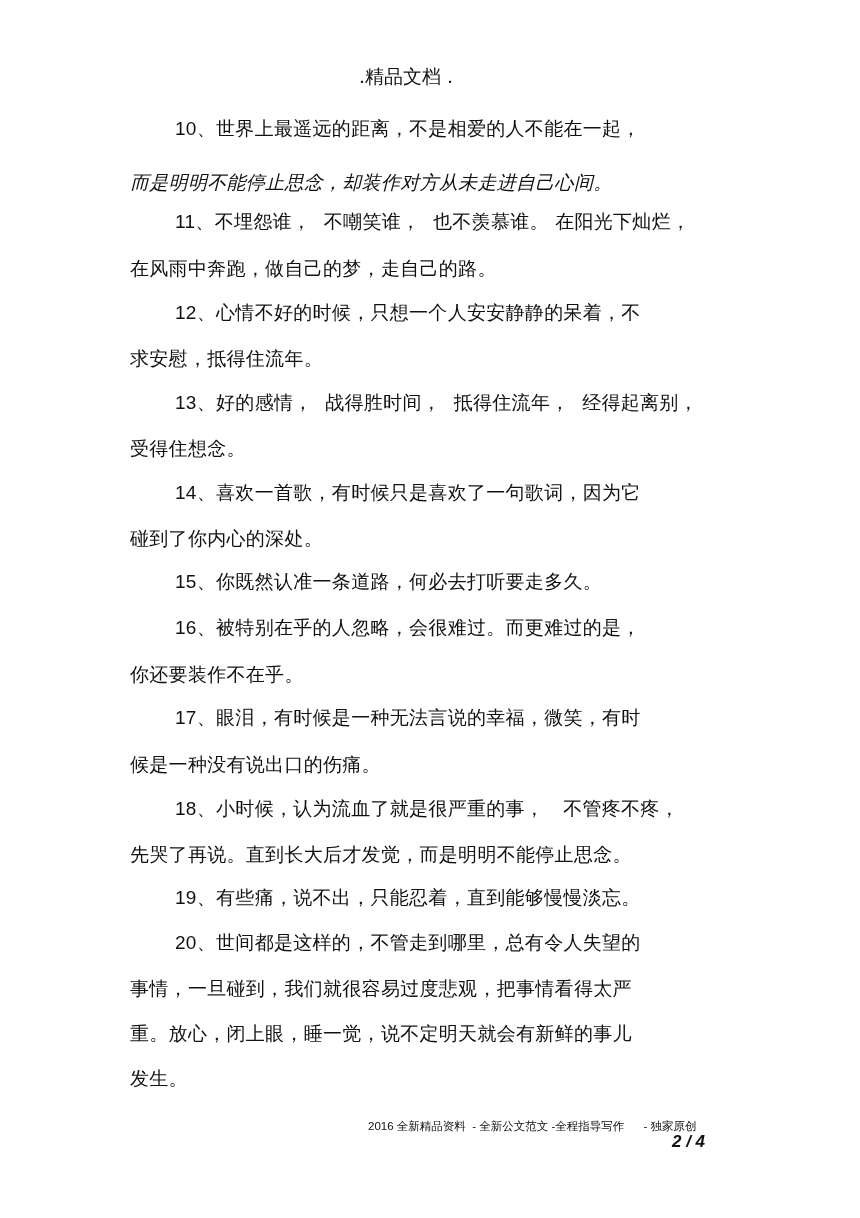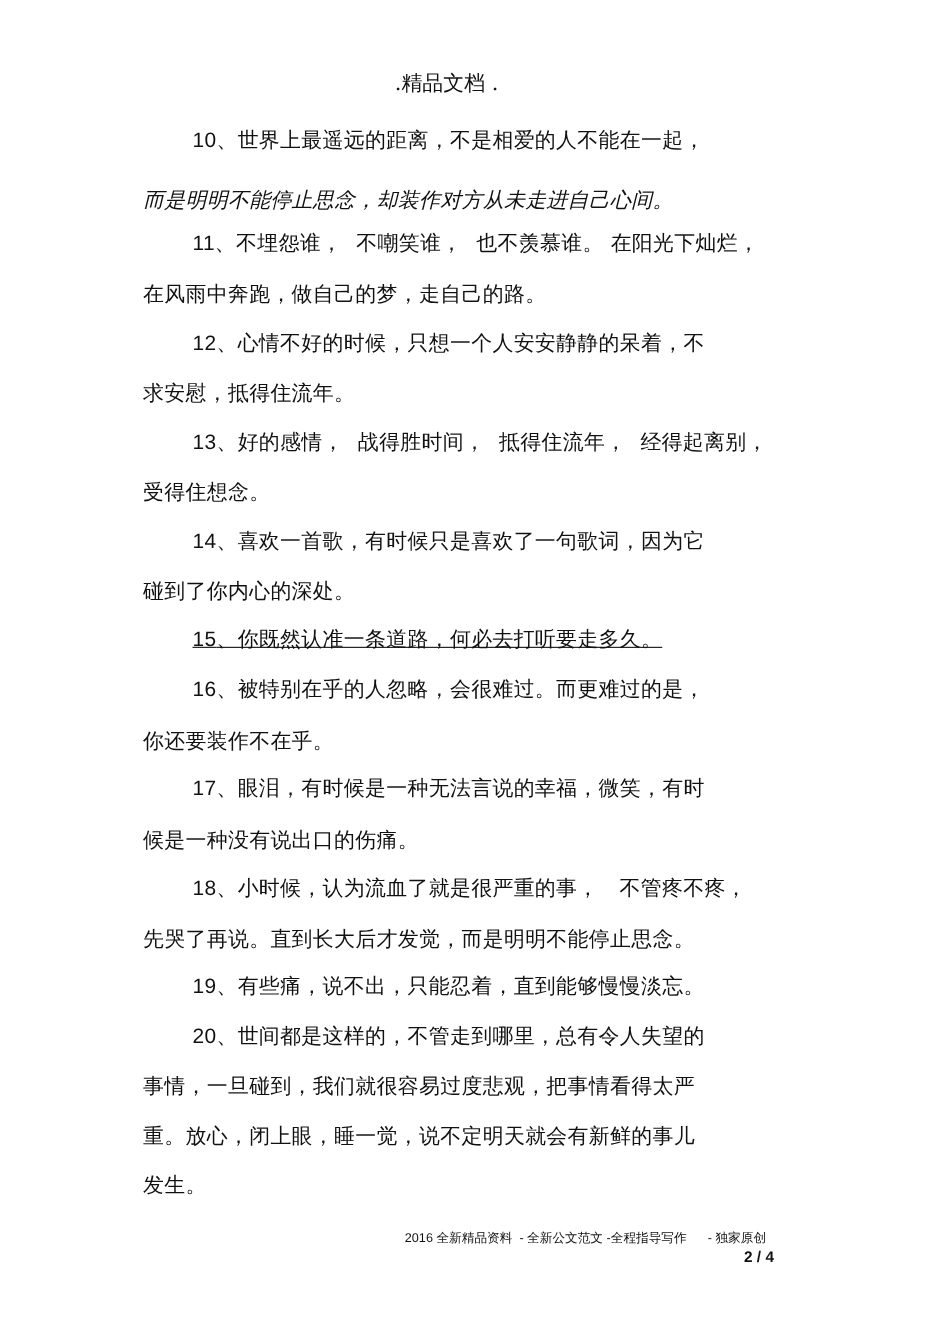--- a/index.html
+++ b/index.html
@@ -47,26 +47,27 @@
       line-height: 16px;
       white-space: pre;
       color: #111;
       font-family: "Liberation Sans", sans-serif;
     }
     .footer-page {
       position: absolute;
       top: 1134px;
       left: 672px;
       width: 36px;
-      text-align: center;
-      font-size: 14px;
+      text-align: left;
+      font-size: 17px;
       font-weight: bold;
       line-height: 16px;
       font-family: "Liberation Sans", sans-serif;
       color: #111;
+      font-style: italic;
     }
   </style>
 </head>
 <body>
 
 <div class="header-title">.精品文档 .</div>
 
 <div class="line indent" style="top:114px;"><span class="num">10</span><span>、世界上最遥远的距离，不是相爱的人不能在一起，</span></div>
 <div class="line" style="top:168px;font-style:italic;">而是明明不能停止思念，却装作对方从未走进自己心间。</div>
 
@@ -75,21 +76,21 @@
 
 <div class="line indent" style="top:298px;"><span class="num">12</span><span>、心情不好的时候，只想一个人安安静静的呆着，不</span></div>
 <div class="line" style="top:344px;">求安慰，抵得住流年。</div>
 
 <div class="line indent" style="top:388px;"><span class="num">13</span><span>、好的感情，  战得胜时间，  抵得住流年，  经得起离别，</span></div>
 <div class="line" style="top:434px;">受得住想念。</div>
 
 <div class="line indent" style="top:478px;"><span class="num">14</span><span>、喜欢一首歌，有时候只是喜欢了一句歌词，因为它</span></div>
 <div class="line" style="top:524px;">碰到了你内心的深处。</div>
 
-<div class="line indent" style="top:567px;text-decoration:underline;"><span class="num">15</span><span>、你既然认准一条道路，何必去打听要走多久。</span></div>
+<div class="line indent" style="top:567px;"><span class="num">15</span><span>、你既然认准一条道路，何必去打听要走多久。</span></div>
 
 <div class="line indent" style="top:613px;"><span class="num">16</span><span>、被特别在乎的人忽略，会很难过。而更难过的是，</span></div>
 <div class="line" style="top:660px;">你还要装作不在乎。</div>
 
 <div class="line indent" style="top:703px;text-align:right;"><span class="num">17</span><span>、眼泪，有时候是一种无法言说的幸福，微笑，有时</span></div>
 <div class="line" style="top:750px;">候是一种没有说出口的伤痛。</div>
 
 <div class="line indent" style="top:794px;"><span class="num">18</span><span>、小时候，认为流血了就是很严重的事，   不管疼不疼，</span></div>
 <div class="line" style="top:840px;">先哭了再说。直到长大后才发觉，而是明明不能停止思念。</div>
 

